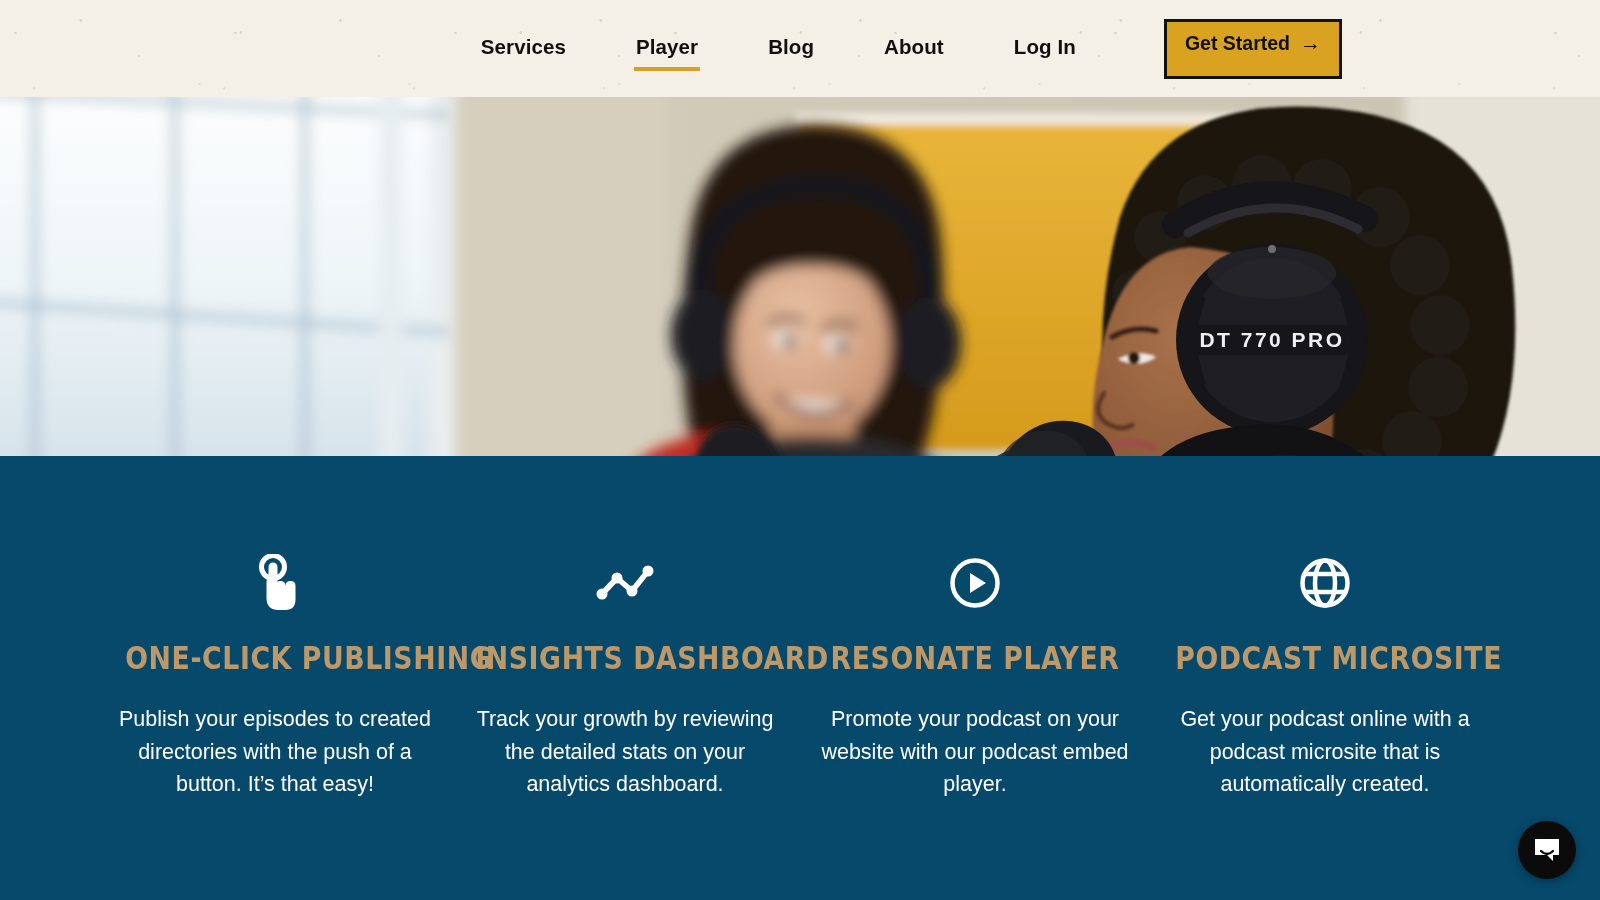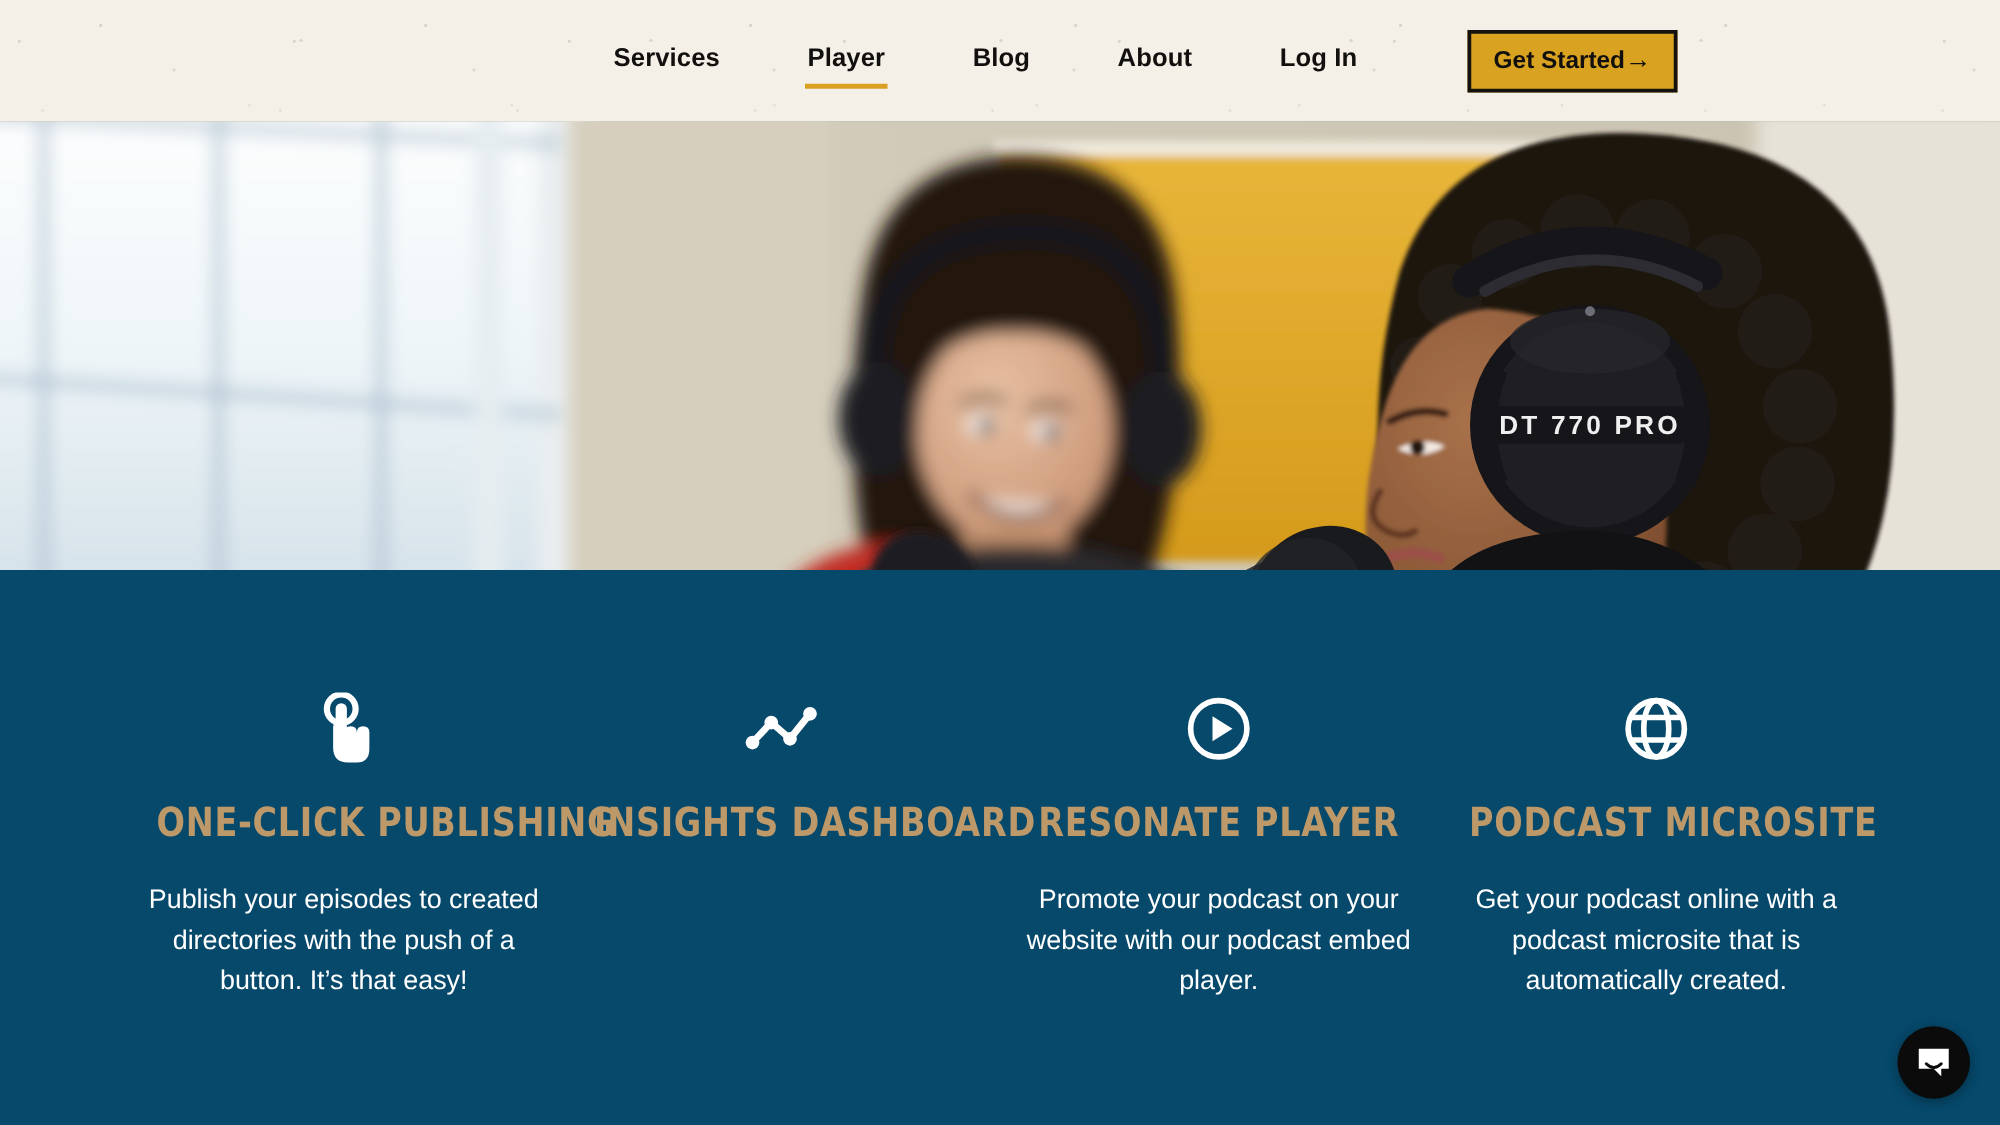--- a/index.html
+++ b/index.html
@@ -36,23 +36,23 @@
     padding:6px 0 10px 0; margin:0 35px; cursor:pointer;
     text-decoration:none;
   }
   .nav-link:first-child{ margin-left:0; }
   .nav-link.active::after{
     content:""; position:absolute; left:-2px; right:-2px; bottom:-2px;
     height:3.5px; background:#d9a023;
   }
   .cta{
     margin-left:53px;
-    display:inline-flex; align-items:center; gap:0;
+    display:inline-flex; align-items:center; gap:10px;
     background:#d9a321; border:3.5px solid #14120f;
-    padding:10px 18px 11px 18px;
+    padding:10px 18px 21px 18px;
     font-size:19.5px; font-weight:700; color:#12100e;
     cursor:pointer; white-space:nowrap;
   }
   .cta .arrow{ font-size:21px; line-height:1; display:block; transform:translateY(-1px); }
 
   
   .hero{
     position:absolute; left:0; top:97px; width:1600px; height:359px;
     overflow:hidden; background:#cdc6b5;
   }
@@ -316,20 +316,21 @@
       <div class="card-icon">
         <svg width="60" height="40" viewBox="0 0 60 40" aria-hidden="true">
           <polyline points="7,31 22,15 37,28 53,8" fill="none" stroke="#ffffff" stroke-width="5.5" stroke-linecap="round" stroke-linejoin="round"></polyline>
           <circle cx="7" cy="31" r="5.5" fill="#ffffff"></circle>
           <circle cx="22" cy="15" r="5.5" fill="#ffffff"></circle>
           <circle cx="37" cy="28" r="5.5" fill="#ffffff"></circle>
           <circle cx="53" cy="8" r="5.5" fill="#ffffff"></circle>
         </svg>
       </div>
       <div class="card-title">Insights Dashboard</div>
+      <div class="card-body">Track your growth by reviewing the detailed stats on your analytics dashboard.</div>
     </div>
 
     <div class="card">
       <div class="card-icon">
         <svg width="52" height="52" viewBox="0 0 52 52" aria-hidden="true">
           <circle cx="26" cy="26" r="22.5" fill="none" stroke="#ffffff" stroke-width="4.5"></circle>
           <path d="M21 16 L37 26 L21 36 Z" fill="#ffffff"></path>
         </svg>
       </div>
       <div class="card-title">Resonate Player</div>

